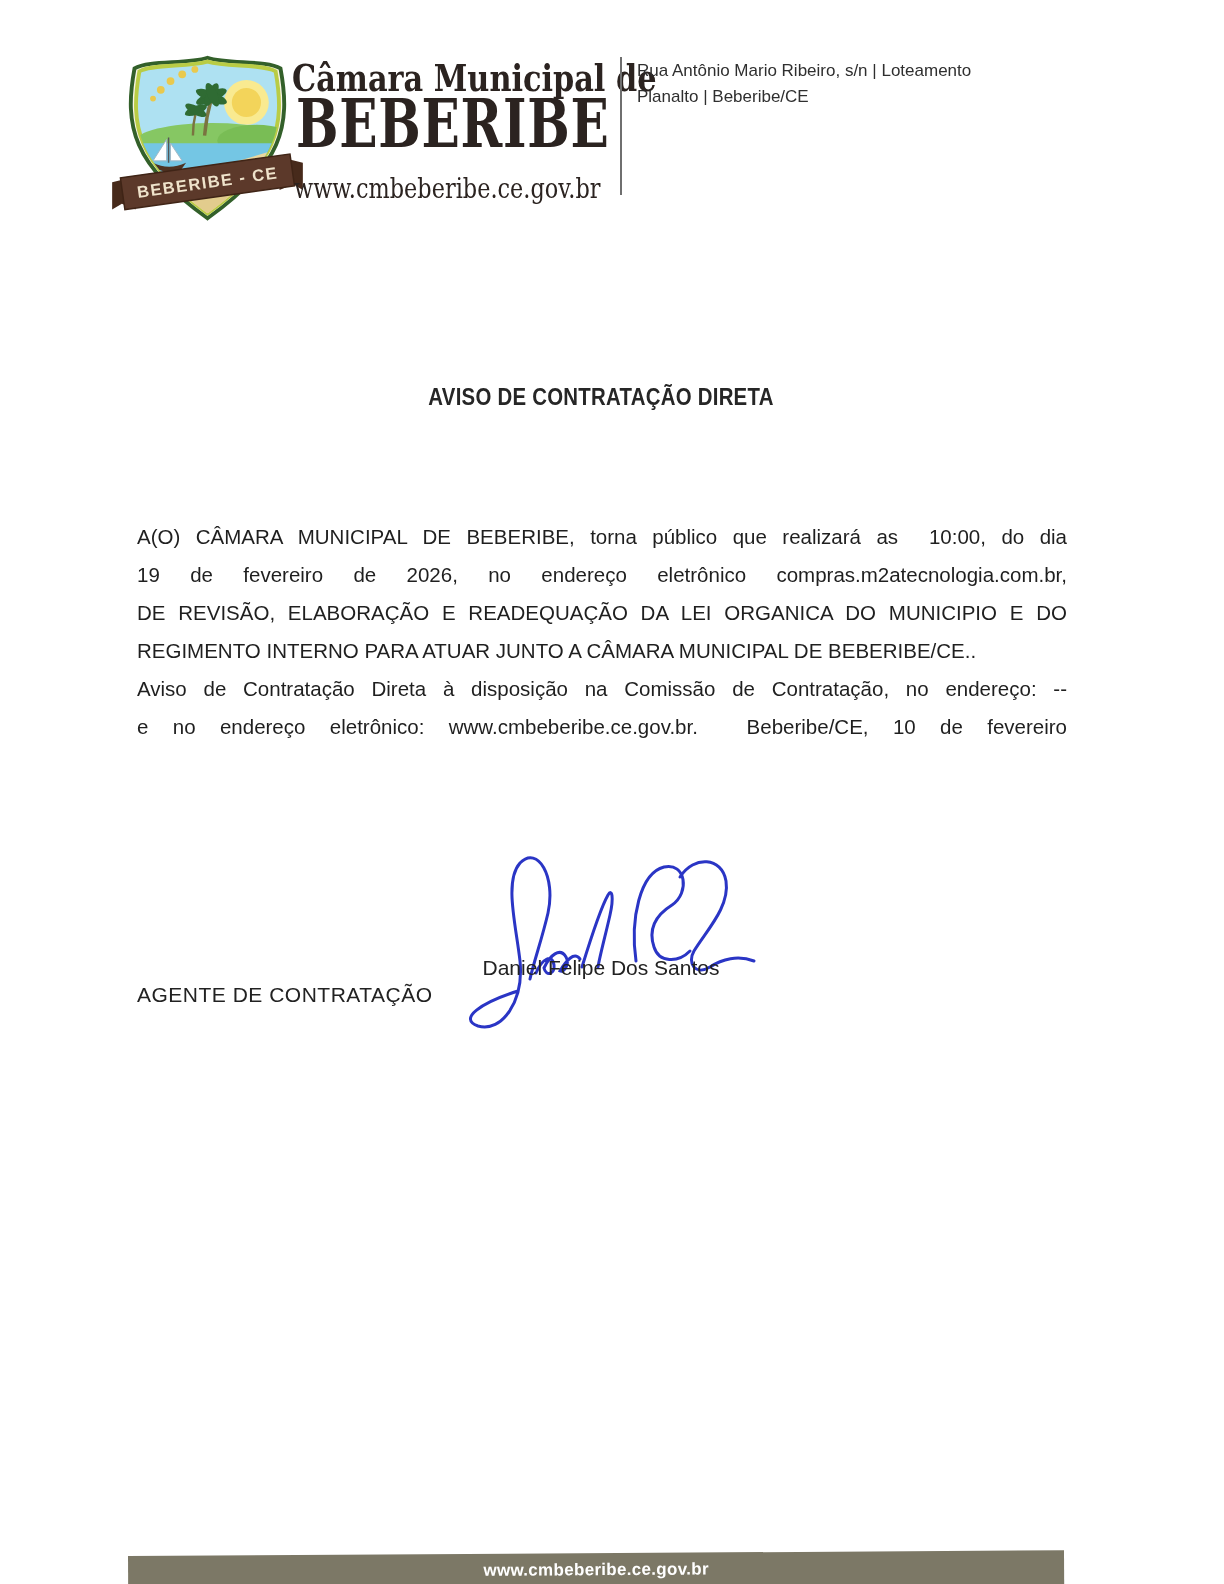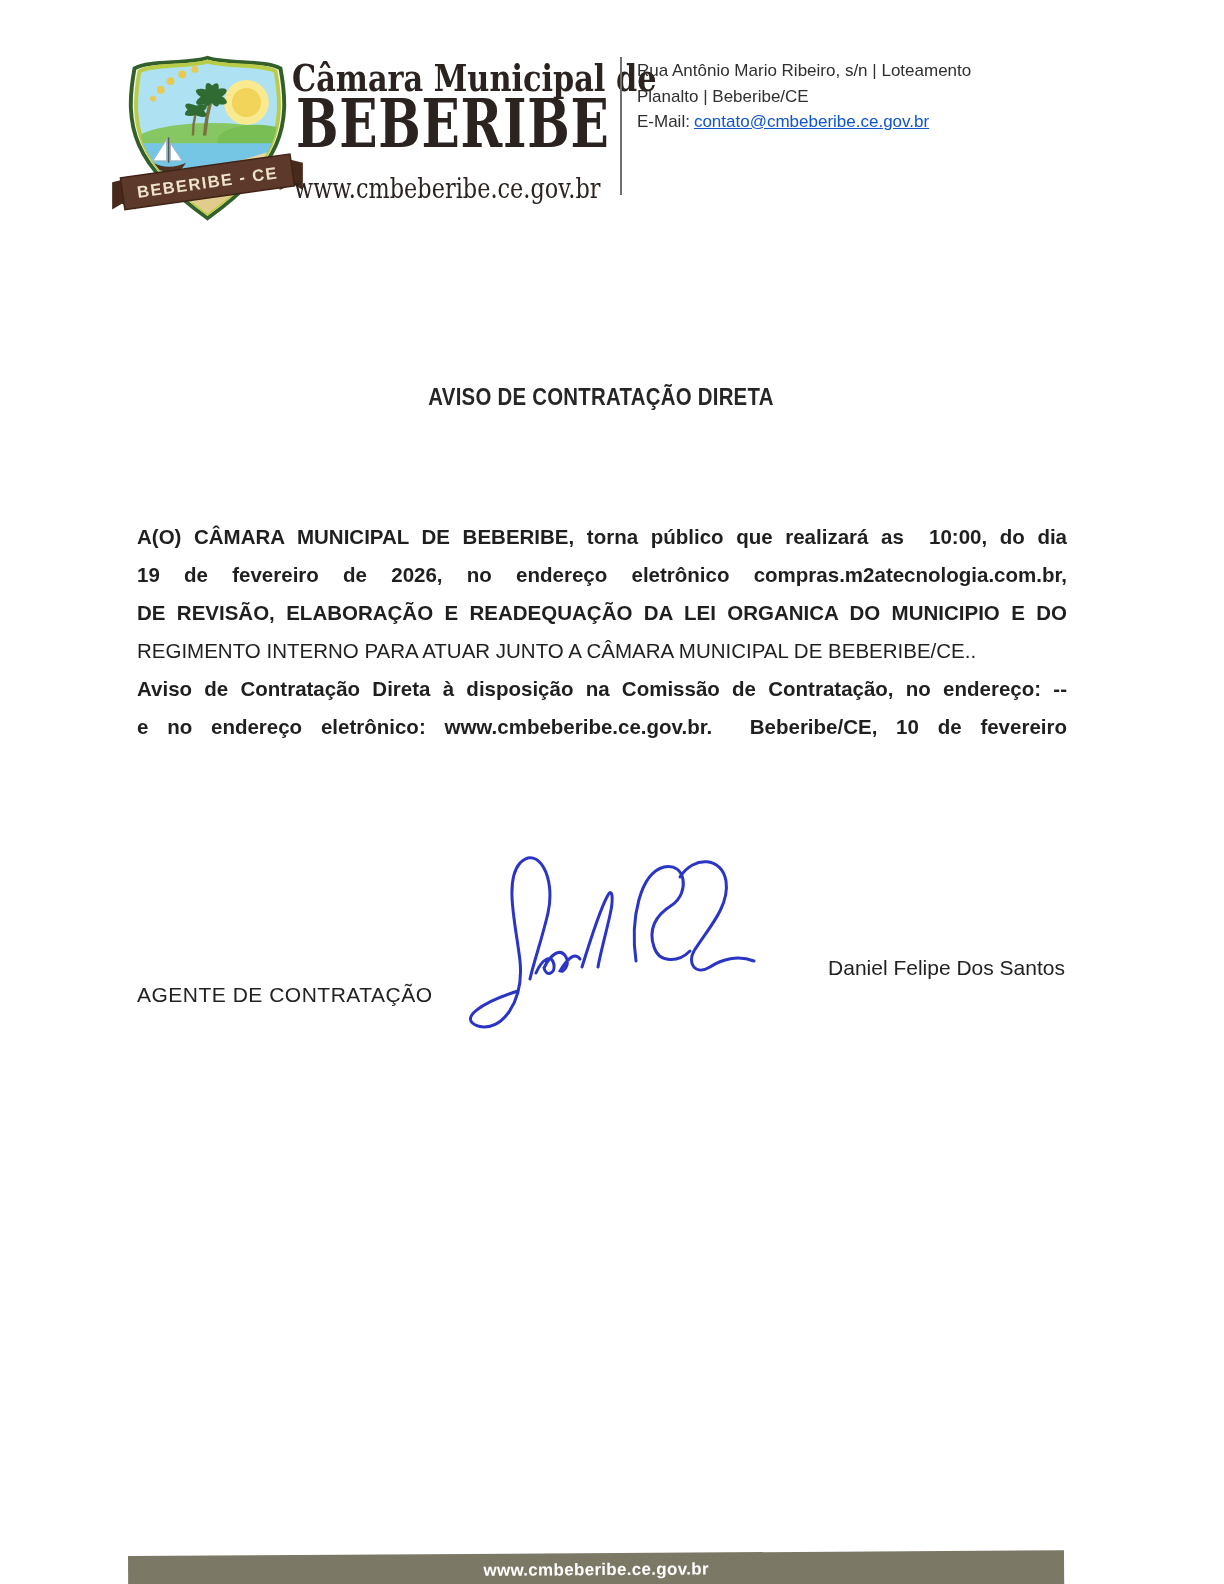--- a/index.html
+++ b/index.html
@@ -31,25 +31,25 @@
   .contact a.email { color:#1155cc; text-decoration:underline; }
 
   
   .doc-title {
     position:absolute; left:137px; top:383px; width:928px; text-align:center;
     font-size:24px; font-weight:bold; color:#262626; letter-spacing:.3px;
     transform:scaleX(.85); transform-origin:center top; white-space:nowrap;
   }
   .body { position:absolute; left:137px; top:518px; width:930px; font-size:20.5px; color:#1f1f1f; }
   .bline { line-height:38px; height:38px; overflow:hidden; }
-  .j { text-align:justify; text-align-last:justify;font-weight:bold; }
+  .j { text-align:justify; text-align-last:justify; }
 
   
   .sig-svg { position:absolute; left:440px; top:833px; }
-  .sig-name { position:absolute; left:137px; top:956px; width:928px; text-align:right; font-size:21px; color:#222; }
+  .sig-name { position:absolute; left:137px; top:956px; width:928px; text-align:center; font-size:21px; color:#222; }
   .sig-role { position:absolute; left:137px; top:983px; width:928px; text-align:left; font-size:21px; color:#222; letter-spacing:.5px; }
 
   
   .footer-bar {
     position:absolute; left:128px; top:1556px; width:936px; height:36px;
     background:#7c7866; transform:rotate(-.35deg); transform-origin:left top; text-align:center;
   }
   .footer-text { display:block; padding-top:7px; color:#ffffff; font-weight:bold; font-size:17px; letter-spacing:.3px; }
 </style>
 </head>
@@ -121,23 +121,20 @@
 
     <div class="org-line1">Câmara Municipal de</div>
     <div class="org-line2">BEBERIBE</div>
     <div class="org-www">www.cmbeberibe.ce.gov.br</div>
 
     <div class="hdr-divider"></div>
 
     <div class="contact">
       <div>Rua Antônio Mario Ribeiro, s/n | Loteamento</div>
       <div>Planalto | Beberibe/CE</div>
-      <div>
-        <span class="email-label">E-Mail:</span><a class="email" href="#">contato@cmbeberibe.ce.gov.br</a>
-      </div>
     </div>
   </div>
 
   <div class="doc-title">AVISO DE CONTRATAÇÃO DIRETA</div>
 
   <div class="body">
     <div class="bline j">A(O) CÂMARA MUNICIPAL DE BEBERIBE, torna público que realizará as &nbsp;10:00, do dia</div>
     <div class="bline j">19 de fevereiro de 2026, no endereço eletrônico compras.m2atecnologia.com.br,</div>
     <div class="bline j">DE REVISÃO, ELABORAÇÃO E READEQUAÇÃO DA LEI ORGANICA DO MUNICIPIO E DO</div>
     <div class="bline">REGIMENTO INTERNO PARA ATUAR JUNTO A CÂMARA MUNICIPAL DE BEBERIBE/CE..</div>

